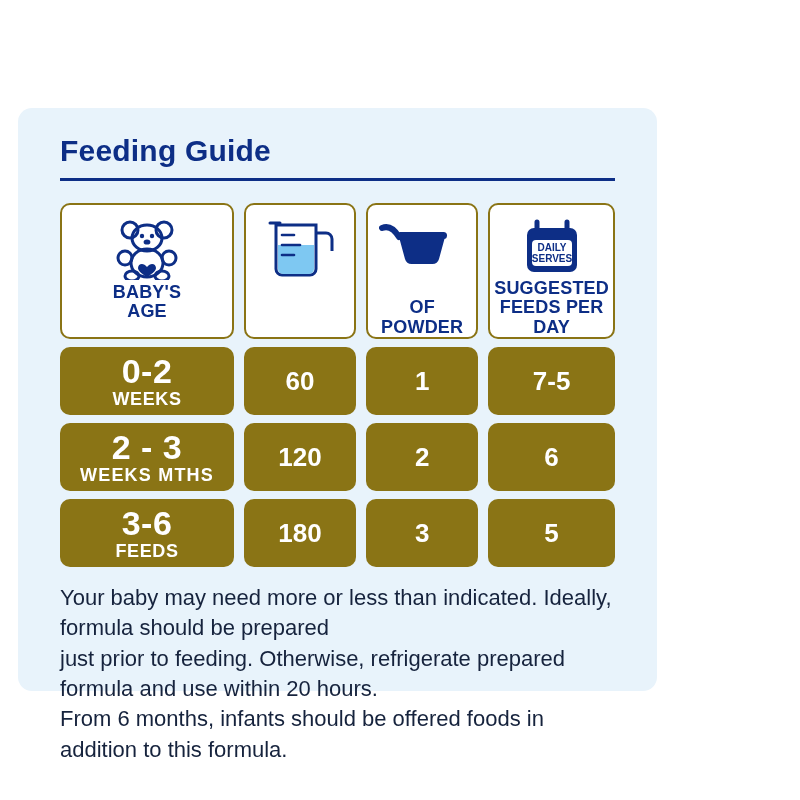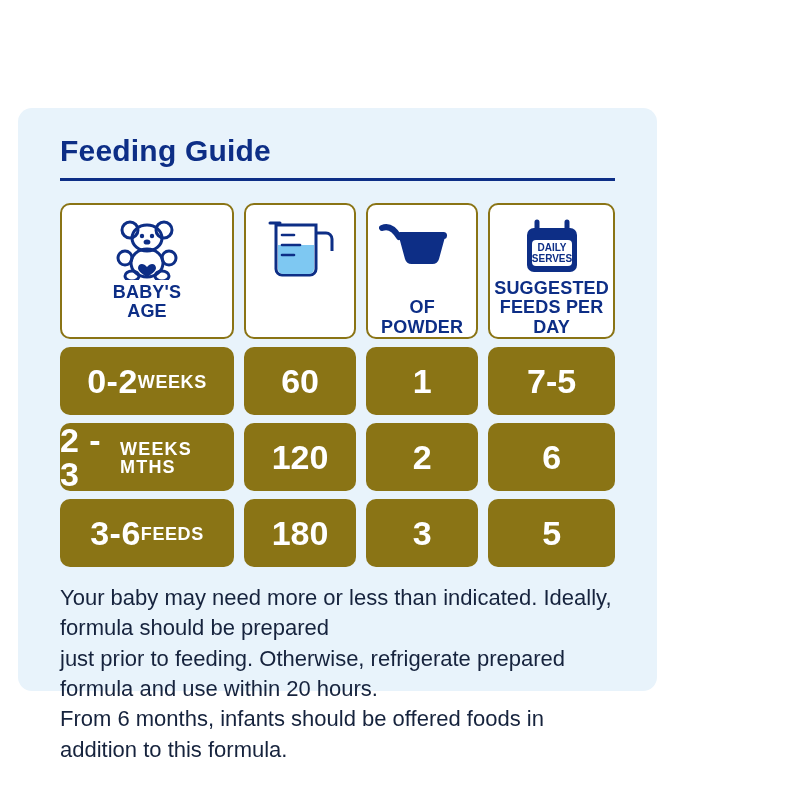--- a/index.html
+++ b/index.html
@@ -79,25 +79,26 @@
     background: #8a7415;
     border-radius: 10px;
     height: 68px;
     display: flex;
     align-items: center;
     justify-content: center;
     color: #ffffff;
     box-sizing: border-box;
   }
   .data-cell .big {
-    font-size: 34px;
+    font-size: 26px;
     font-weight: bold;
     line-height: 1;
   }
   .age-cell {
+    flex-direction: column;
     justify-content: center;
     line-height: 1;
   }
   .age-main {
     font-size: 34px;
     font-weight: bold;
     letter-spacing: 0.5px;
   }
   .age-sub {
     font-size: 18px;

